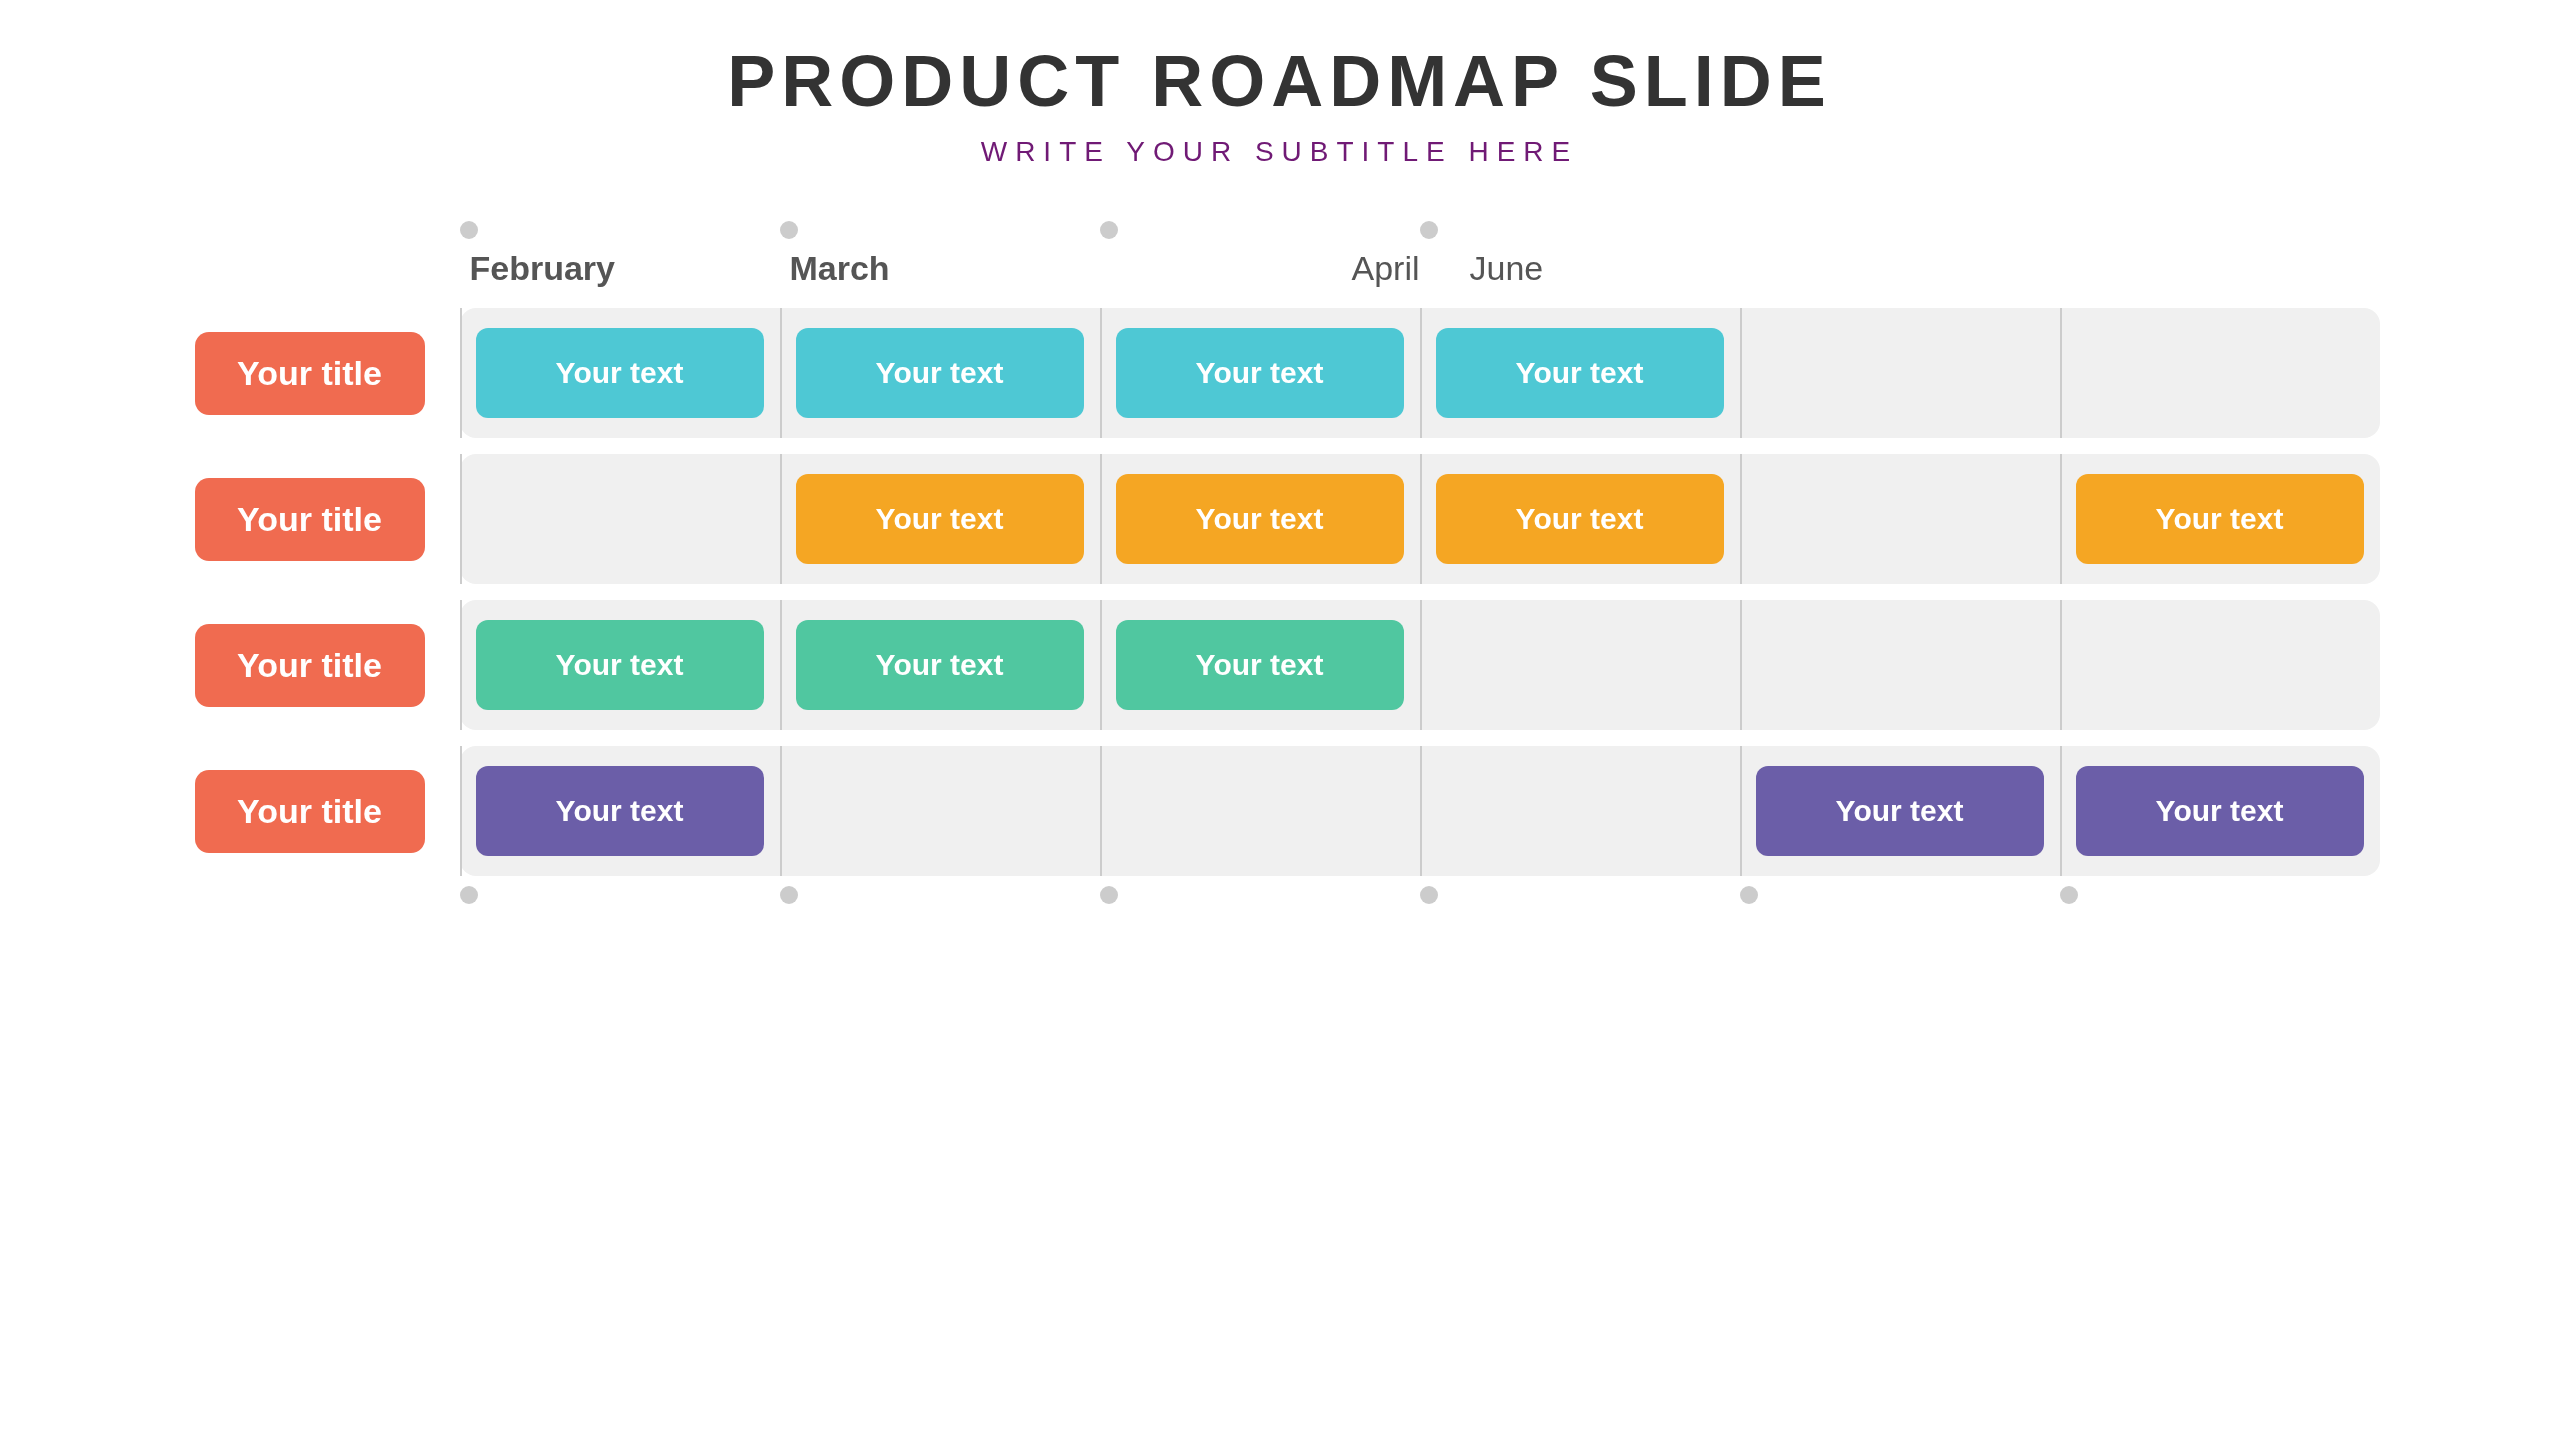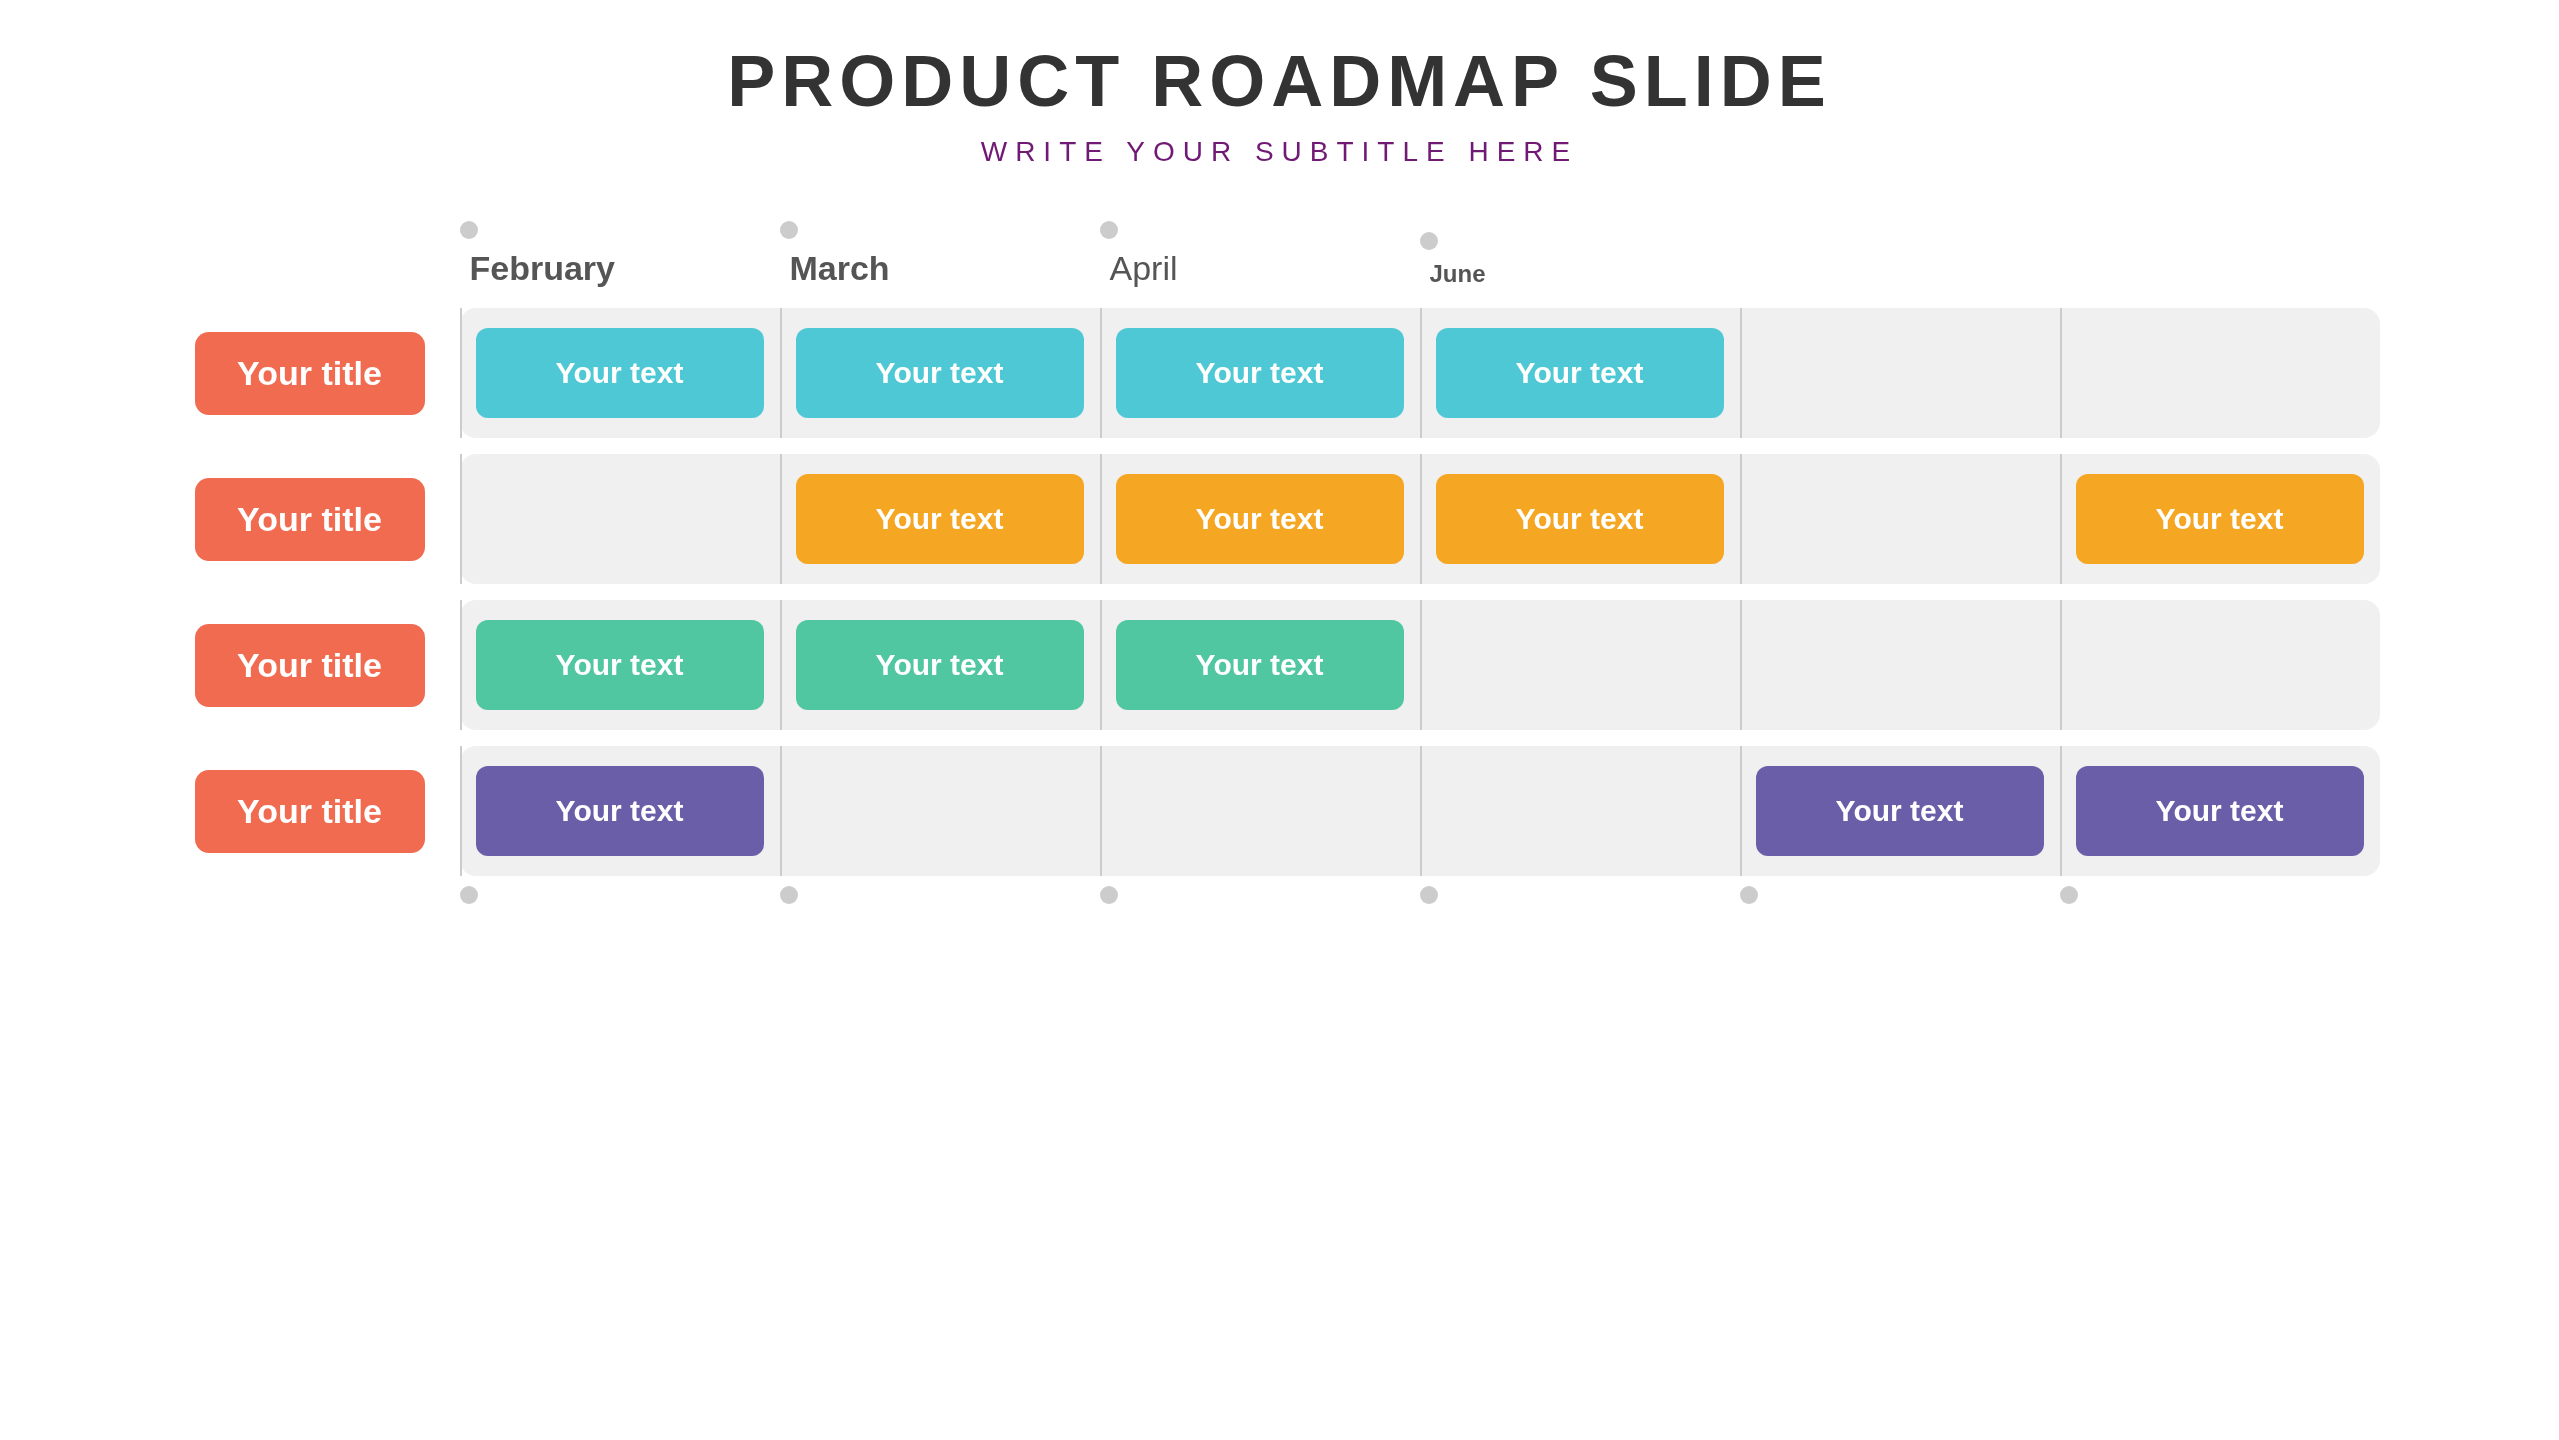--- a/index.html
+++ b/index.html
@@ -52,27 +52,27 @@
 
 <div style="display: flex; margin-left: 280px; margin-bottom: 0px; position: relative; height: 80px; align-items: flex-end;">
       <div style="width: 320px; flex-shrink: 0; position: relative; text-align: left; padding-left: 10px;">
         <div style="width: 18px; height: 18px; background: rgb(204, 204, 204); border-radius: 50%; position: absolute; top: 0px; left: 0px; transform: translateX(0px);"></div>
         <div style="font-size: 34px; color: rgb(85, 85, 85); font-weight: 700; padding-top: 28px; padding-left: 0px;">February</div>
       </div>
       <div style="width: 320px; flex-shrink: 0; position: relative; text-align: left; padding-left: 10px;">
         <div style="width: 18px; height: 18px; background: rgb(204, 204, 204); border-radius: 50%; position: absolute; top: 0px; left: 0px; transform: translateX(0px);"></div>
         <div style="font-size: 34px; color: rgb(85, 85, 85); font-weight: 700; padding-top: 28px; padding-left: 0px;">March</div>
       </div>
-      <div style="width: 320px; flex-shrink: 0; position: relative; text-align: left; padding-left: 10px;">
+      <div style="width: 320px; flex-shrink: 0; position: relative; text-align: right; padding-left: 10px;">
         <div style="width: 18px; height: 18px; background: rgb(204, 204, 204); border-radius: 50%; position: absolute; top: 0px; left: 0px; transform: translateX(0px);"></div>
         <div style="font-size: 34px; color: rgb(85, 85, 85); font-weight: 400; padding-top: 28px; padding-left: 0px;">April</div>
       </div>
       <div style="width: 320px; flex-shrink: 0; position: relative; text-align: left; padding-left: 10px;">
         <div style="width: 18px; height: 18px; background: rgb(204, 204, 204); border-radius: 50%; position: absolute; top: 0px; left: 0px; transform: translateX(0px);"></div>
-        <div style="font-size: 24px; color: rgb(85, 85, 85); font-weight: 700; padding-top: 28px; padding-left: 0px;">June</div>
+        <div style="font-size: 34px; color: rgb(85, 85, 85); font-weight: 400; padding-top: 28px; padding-left: 0px; margin-left: 40px;">June</div>
       </div>
     </div>
     <div style="display: flex; flex-direction: column; gap: 16px; margin-top: 20px; position: relative;">
       <div style="display: flex; align-items: center; height: 130px; position: relative;">
         <div style="width: 280px; flex-shrink: 0; display: flex; align-items: center; justify-content: center; padding-right: 20px;">
           <div style="background: rgb(240, 107, 80); color: white; font-size: 34px; font-weight: 700; padding: 22px 36px; border-radius: 14px; width: 230px; text-align: center;">Your title</div>
         </div>
         <div style="width: 1920px; flex-shrink: 0; background: rgb(240, 240, 240); border-radius: 16px; height: 130px; position: relative; overflow: visible;">
           <div style="position: absolute; width: 2px; height: 130px; background: rgb(204, 204, 204); top: 0px; left: 0px;"></div>
           <div style="position: absolute; width: 2px; height: 130px; background: rgb(204, 204, 204); top: 0px; left: 320px;"></div>

